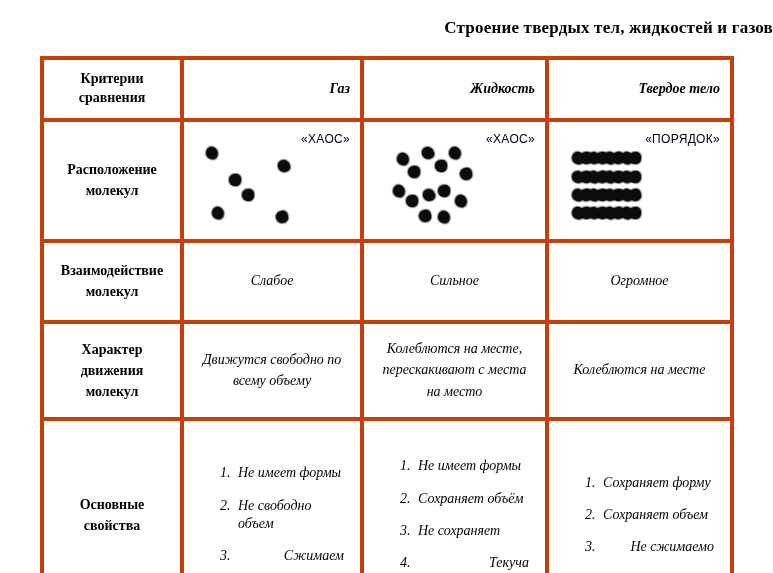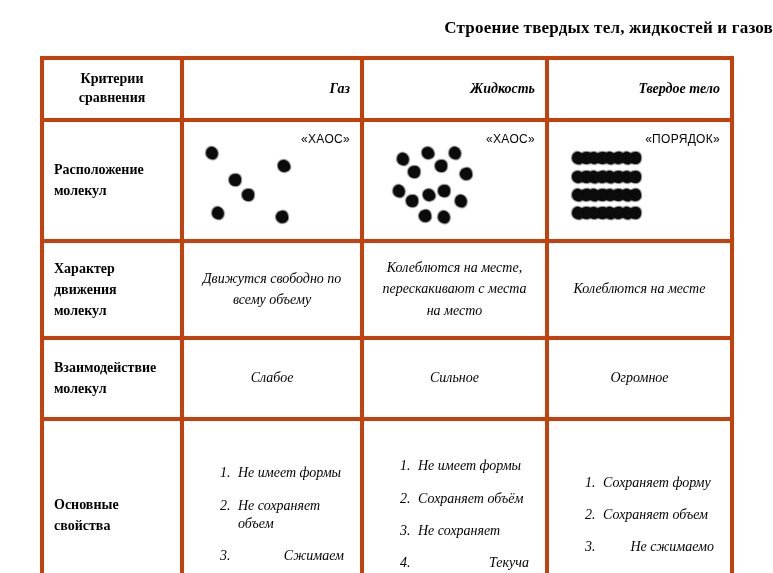--- a/index.html
+++ b/index.html
@@ -46,20 +46,21 @@
   }
   .col-header {
     font-weight: bold;
     font-style: italic;
     text-align: right;
     vertical-align: top;
     padding-top: 6px;
   }
   .row-label {
     font-weight: bold;
+    text-align: center;
     padding: 4px 8px;
     line-height: 1.5;
   }
   .text-cell {
     font-style: italic;
     text-align: center;
     padding: 6px 10px;
     line-height: 1.55;
   }
   .diagram-cell {
@@ -203,40 +204,40 @@
                 <span class="dot" style="left: 53%; top: 76%;"></span>
                 <span class="dot" style="left: 64%; top: 76%;"></span>
                 <span class="dot" style="left: 75%; top: 76%;"></span>
                 <span class="dot" style="left: 86%; top: 76%;"></span>
               </div>
             <div class="caption">«ПОРЯДОК»</div>
           </div>
         </td>
       </tr>
 
+      <tr style="height:81px">
+        <td class="row-label">Взаимодействие молекул</td>
+        <td class="text-cell">Слабое</td>
+        <td class="text-cell">Сильное</td>
+        <td class="text-cell">Огромное</td>
+      </tr>
+
       <tr style="height:97px">
         <td class="row-label">Характер движения молекул</td>
         <td class="text-cell">Движутся свободно по всему объему</td>
         <td class="text-cell">Колеблются на месте, перескакивают с места на место</td>
         <td class="text-cell">Колеблются на месте</td>
       </tr>
 
-      <tr style="height:81px">
-        <td class="row-label">Взаимодействие молекул</td>
-        <td class="text-cell">Слабое</td>
-        <td class="text-cell">Сильное</td>
-        <td class="text-cell">Огромное</td>
-      </tr>
-
       <tr style="height:192px">
         <td class="row-label">Основные свойства</td>
         <td class="list-cell">
           <ol class="props-list">
               <li>Не имеет формы</li>
-              <li>Не сохраняет объем</li>
+              <li>Не свободно объем</li>
               <li>Сжимаем</li>
             </ol>
         </td>
         <td class="list-cell">
           <ol class="props-list">
               <li>Не имеет формы</li>
               <li>Сохраняет объём</li>
               <li>Не сохраняет</li>
               <li>Текуча</li>
             </ol>

